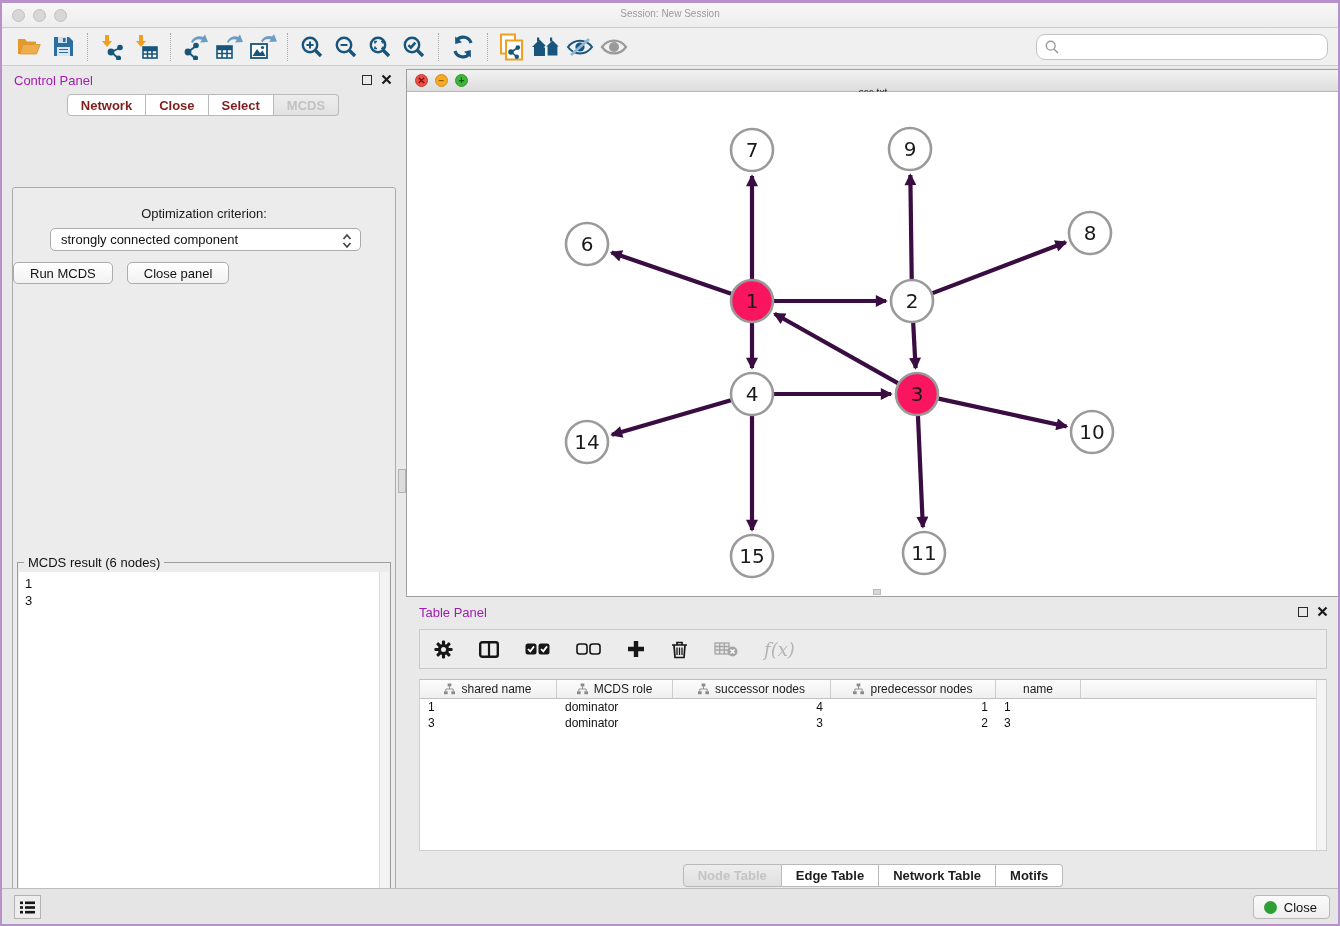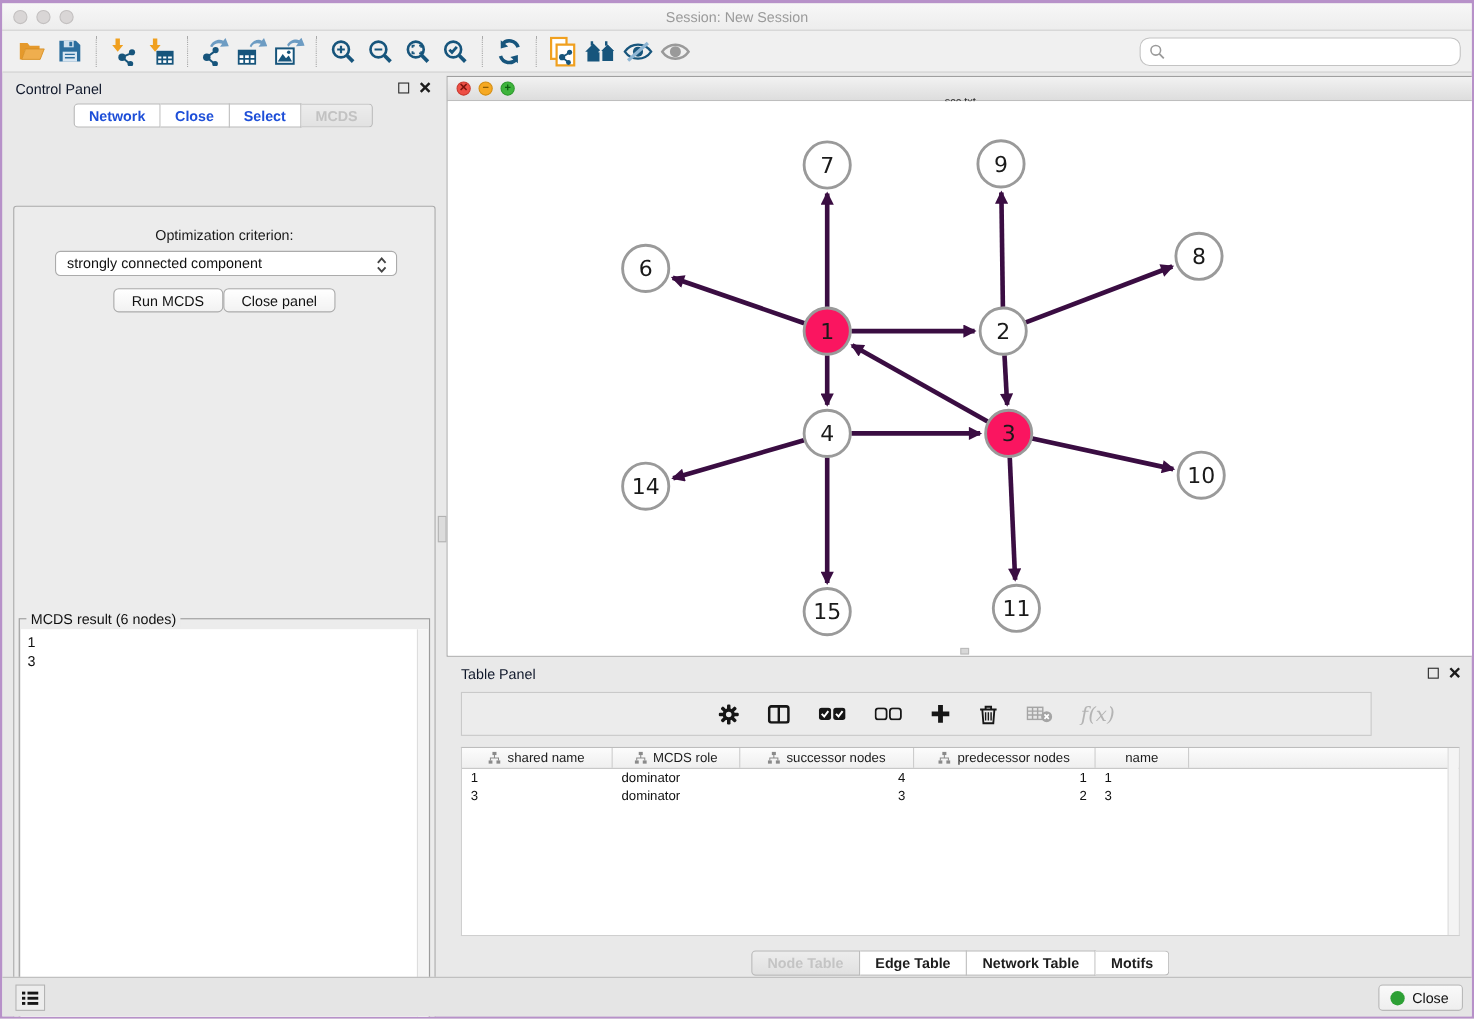--- a/index.html
+++ b/index.html
@@ -5,52 +5,52 @@
   * { margin:0; padding:0; box-sizing:border-box; }
   html,body { width:1340px; height:926px; overflow:hidden; }
   body { font-family:"Liberation Sans", sans-serif; background:#e9e9e9; position:relative;
          border:2px solid #b791c9; border-top:3px solid #b791c9; }
 
   
   .titlebar { position:absolute; left:0; top:0; width:100%; height:25px;
     background:linear-gradient(#f7f7f7,#ededed); border-bottom:1px solid #cccccc; }
   .tl-dots { position:absolute; left:10px; top:6px; display:flex; gap:8px; }
   .tl-dot { width:13px; height:13px; border-radius:50%; background:#d9d6d6; border:1px solid #c3c0c0; }
-  .win-title { position:absolute; width:100%; text-align:center; top:5px; font-size:13px; color:#9b9b9b; }
+  .win-title { position:absolute; width:100%; text-align:center; top:5px; font-size:10px; color:#9b9b9b; }
 
   
   .toolbar { position:absolute; left:0; top:25px; width:100%; height:38px; background:#f0f0f0;
     border-bottom:1px solid #cdcdcd; display:flex; align-items:center; padding:0 10px; }
   .tb-icon { width:34px; height:30px; display:flex; align-items:center; justify-content:center; cursor:pointer; }
   .tb-sep { width:1px; height:28px; border-left:1px dotted #a9a9a9; margin:0 7px; }
   .search-wrap { margin-left:auto; position:relative; }
   .search-input { width:292px; height:26px; border:1px solid #c3c3c3; border-radius:9px; background:#fff;
     padding:0 8px 0 28px; font-size:13px; color:#333; outline:none; }
   .search-glass { position:absolute; left:9px; top:6px; }
 
   
   .control-panel { position:absolute; left:2px; top:65px; width:398px; height:820px; }
   .panel-head { position:relative; height:26px; }
-  .panel-title { position:absolute; left:10px; top:5px; font-size:13px; color:#0f172a; }
+  .panel-title { position:absolute; left:10px; top:5px; font-size:13px; color:#a21caf; }
   .panel-btns { position:absolute; right:10px; top:6px; display:flex; gap:9px; align-items:center; }
   .float-btn { width:10px; height:10px; border:1.5px solid #2a2a2a; background:transparent; cursor:pointer; }
   .ctrl-tabs { position:relative; height:22px; display:flex; justify-content:center; z-index:2; }
   .ctab { height:22px; padding:0 13px; background:#fff; border:1px solid #b9b9b9; border-left:none;
-    font-size:13px; font-weight:bold; color:#1d4ed8; display:flex; align-items:center; cursor:pointer; }
+    font-size:13px; font-weight:bold; color:#7f1d1d; display:flex; align-items:center; cursor:pointer; }
   .ctab:first-child { border-left:1px solid #b9b9b9; border-radius:4px 0 0 4px; }
   .ctab:last-child { border-radius:0 4px 4px 0; }
   .ctab.active { background:linear-gradient(#ededed,#e2e2e2); color:#c2c2c2; }
   .ctrl-box { position:absolute; left:8px; top:119px; width:384px; height:758px;
     border:1px solid #ababab; border-radius:3px; background:#ececec; }
   .opt-label { position:absolute; width:100%; text-align:center; top:18px; font-size:13px; color:#1a1a1a; }
   .combo { position:absolute; left:37px; top:40px; width:311px; height:23px; background:#fff;
     border:1px solid #ababab; border-radius:5px; font-size:13px; color:#111;
     display:flex; align-items:center; padding:0 10px; cursor:pointer; }
   .combo-arrows { position:absolute; right:8px; top:4px; }
-  .btn-row { position:absolute; left:0; top:74px; width:100%; display:flex; justify-content:center; }
+  .btn-row { position:absolute; left:0; top:74px; width:100%; display:flex; gap:14px; }
   .aq-btn { height:22px; padding:0 16px; background:linear-gradient(#ffffff,#f2f2f2); border:1px solid #acacac;
     border-radius:5px; font-size:13px; color:#111; cursor:pointer; }
   .result-group { position:absolute; left:4px; top:374px; width:374px; height:380px;
     border:1px solid #9c9c9c; }
   .result-label { position:absolute; left:6px; top:-8px; background:#ececec; padding:0 4px; font-size:13px; color:#111; }
   .result-area { position:absolute; left:1px; right:1px; top:9px; bottom:1px; background:#fff; overflow:hidden; }
   .result-lines { padding:3px 6px; font-size:13px; color:#111; line-height:17px; }
   .result-scroll { position:absolute; right:0; top:0; bottom:0; width:10px; background:#f4f4f4; border-left:1px solid #ddd; }
 
   
@@ -68,22 +68,22 @@
   .nd-red { background:#ee4f45; border:1px solid #ca3b31; color:#7a120c; }
   .nd-yel { background:#f6a923; border:1px solid #d58f14; color:#8a5b05; }
   .nd-grn { background:#3eb43c; border:1px solid #2f9a2e; color:#0d5c10; }
   .net-title { position:absolute; width:100%; text-align:center; top:3px; font-size:10px; color:#2a2a2a;margin-top:14px; }
   .net-canvas { position:absolute; left:0; top:22px; right:0; bottom:0; background:#fff; }
   .net-grip { position:absolute; left:50%; bottom:1px; width:8px; height:6px; background:#d7d7d7; border:1px solid #bbb; }
 
   
   .table-panel { position:absolute; left:404px; top:597px; width:934px; height:290px; }
   .tp-head { position:relative; height:26px; }
-  .tp-toolbar { position:absolute; left:13px; top:29px; width:828px; height:40px; background:#ececec;
-    border:1px solid #c9c9c9; display:flex; align-items:center; padding:0 14px; gap:26px;justify-content:center; }
+  .tp-toolbar { position:absolute; left:13px; top:29px; width:908px; height:40px; background:#ececec;
+    border:1px solid #c9c9c9; display:flex; align-items:center; padding:0 14px; gap:26px; }
   .tp-tool { display:flex; align-items:center; justify-content:center; cursor:pointer; }
   .fx-label { font-family:"DejaVu Serif", serif; font-style:italic; font-size:18px; color:#b4b4b4; }
   .dtable { position:absolute; left:13px; top:79px; width:908px; height:172px; background:#fff;
     border:1px solid #cfcfcf; border-top:1px solid #bdbdbd; overflow:hidden; }
   .thead { display:flex; height:19px; background:linear-gradient(#fcfcfc,#efefef); border-bottom:1px solid #c2c2c2; }
   .th { display:flex; align-items:center; justify-content:center; gap:6px; font-size:12px; color:#1c1c1c;
     border-right:1px solid #cdcdcd; height:100%; }
   .trow { display:flex; height:16px; }
   .td { font-size:12px; color:#111; padding:1px 8px; white-space:nowrap; overflow:hidden; }
   .tbl-scroll { position:absolute; right:0; top:0; bottom:0; width:10px; background:#f4f4f4; border-left:1px solid #ddd; }

